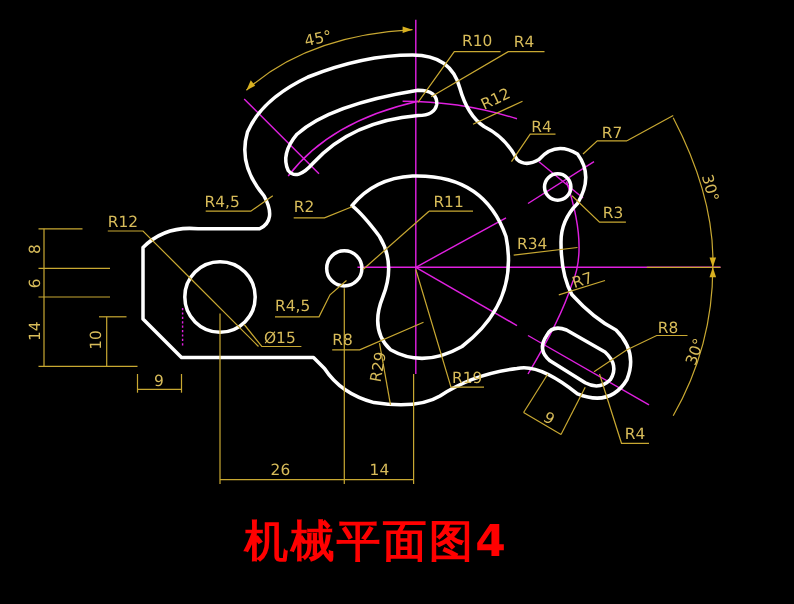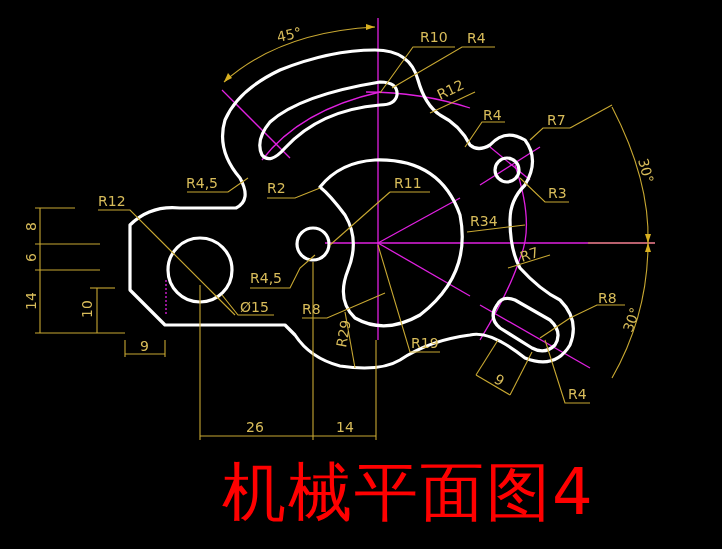--- a/index.html
+++ b/index.html
@@ -5,22 +5,22 @@
   html, body { margin: 0; padding: 0; background: #000; }
   body { width: 722px; height: 549px; overflow: hidden; position: relative; font-family: "DejaVu Sans", sans-serif; }
   #canvas { position: absolute; left: 0; top: 0; width: 722px; height: 549px; }
   .outline { fill: none; stroke: #ffffff; stroke-width: 3.2; stroke-linejoin: round; stroke-linecap: round; }
   .center { fill: none; stroke: #e020e0; stroke-width: 1.3; }
   .dim { fill: none; stroke: #c8a832; stroke-width: 1.1; }
   .arrow { fill: #d8b020; stroke: none; }
   .dimtxt { fill: #d8bc5a; font-family: "DejaVu Sans", sans-serif; font-size: 14px; }
   .title {
     position: absolute; left: 222px; top: 452px; width: 400px; height: 80px;
-    color: #ff0000; font-family: "DejaVu Sans", sans-serif; font-weight: normal;
-    font-size: 64px; line-height: 80px; letter-spacing: 2px; white-space: nowrap;
+    color: #ff0000; font-family: "DejaVu Sans", sans-serif; font-weight: bold;
+    font-size: 40px; line-height: 80px; letter-spacing: 2px; white-space: nowrap;
   }
 </style>
 </head>
 <body>
 
 <svg id="canvas" viewBox="0 0 722 549" xmlns="http://www.w3.org/2000/svg">
 
   <g>
     <line class="center" x1="378" y1="18" x2="378" y2="340"></line>
     <line class="center" x1="325" y1="243" x2="655" y2="243"></line>

